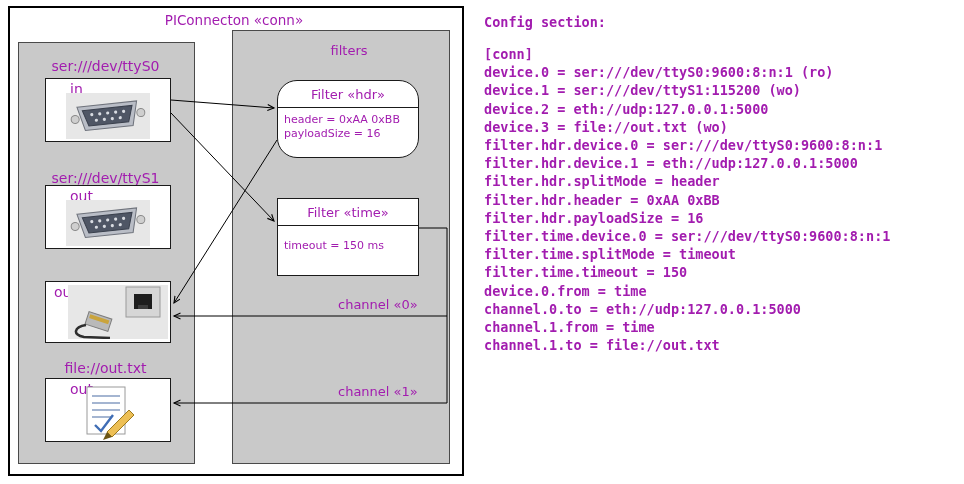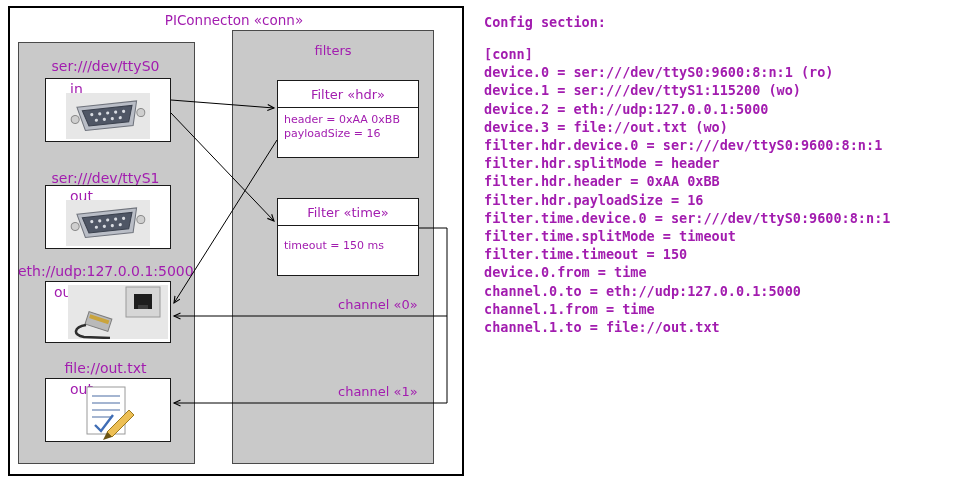--- a/index.html
+++ b/index.html
@@ -10,21 +10,21 @@
   }
 
   
   .outer-box { position:absolute; left:8px; top:6px; width:452px; height:466px;
     border:2px solid #000; background:#fff; }
   .outer-title { position:absolute; left:8px; top:12px; width:452px; text-align:center;
     font-size:13.5px; }
 
   .panel { position:absolute; background:#c9c9c9; border:1px solid #4a4a4a; }
   .left-panel  { left:18px;  top:42px; width:175px; height:420px; }
-  .right-panel { left:232px; top:30px; width:200px; height:432px; }
+  .right-panel { left:232px; top:30px; width:200px; height:432px;padding-left:16px; }
   .panel-title { text-align:center; padding-top:12px; font-size:13px; }
 
   
   .device-label { position:absolute; left:18px; width:175px; text-align:center; font-size:14px; }
   .dl1 { top:58px; } .dl2 { top:170px; } .dl3 { top:263px; } .dl4 { top:360px; }
 
   .device-box { position:absolute; left:45px; width:124px; height:62px;
     background:#fff; border:1px solid #1a1a1a; }
   .db1 { top:78px; } .db2 { top:185px; } .db3 { top:281px; height:60px; } .db4 { top:378px; }
 
@@ -32,21 +32,21 @@
   .db3 .dir { left:8px; }
 
   .icon { position:absolute; }
   .icon-serial { left:18px; top:14px; width:88px; height:46px; }
   .icon-eth    { right:2px; top:3px;  width:100px; height:54px; }
   .icon-doc    { left:28px; top:6px;  width:68px; height:56px; }
 
   
   .filter-box { position:absolute; left:277px; width:140px; height:76px;
     background:#fff; border:1px solid #1a1a1a; }
-  .fb-hdr  { top:80px; }
+  .fb-hdr  { top:80px;border-radius:20px; }
   .fb-time { top:198px; }
   .filter-title { text-align:center; font-size:13px; padding:6px 0 5px 0;
     border-bottom:1px solid #1a1a1a; }
   .filter-props { padding:5px 0 0 6px; font-size:11px; line-height:14px; }
   .fb-time .filter-props { padding-top:13px; }
 
   
   .channel-label { position:absolute; left:338px; width:92px; text-align:left; font-size:13px; }
   .ch0 { top:297px; } .ch1 { top:384px; }
 
@@ -111,21 +111,20 @@
           <circle cx="50" cy="20" r="1.6" fill="#d9dce2"></circle>
         <circle cx="58" cy="20" r="1.6" fill="#d9dce2"></circle>
         <circle cx="30" cy="26" r="1.6" fill="#d9dce2"></circle>
           <circle cx="38" cy="26" r="1.6" fill="#d9dce2"></circle>
         <circle cx="46" cy="26" r="1.6" fill="#d9dce2"></circle>
           <circle cx="54" cy="26" r="1.6" fill="#d9dce2"></circle>
       </g>
     </svg>
   </div>
 
-  <div class="device-label dl3">eth://udp:127.0.0.1:5000</div>
   <div class="device-box db3">
     <span class="dir">out/in</span>
     <svg class="icon icon-eth" viewBox="0 0 100 54">
       <rect width="100" height="54" fill="#e7e7e7"></rect>
       <rect x="58" y="2" width="34" height="30" fill="#d6d6d6" stroke="#9a9a9a"></rect>
       <rect x="66" y="9" width="18" height="15" fill="#1d1d1d"></rect>
       <rect x="70" y="20" width="10" height="4" fill="#3c3c3c"></rect>
       <g transform="rotate(18 30 38)">
         <rect x="18" y="30" width="24" height="13" fill="#b9b9b9" stroke="#7d7d7d"></rect>
         <rect x="20" y="32" width="20" height="4" fill="#caa43c"></rect>
@@ -183,20 +182,21 @@
 
   <div class="config">
     <div class="config-heading">Config section:</div>
     <div class="config-lines">
       <div>[conn]</div>
       <div>device.0 = ser:///dev/ttyS0:9600:8:n:1 (ro)</div>
       <div>device.1 = ser:///dev/ttyS1:115200 (wo)</div>
       <div>device.2 = eth://udp:127.0.0.1:5000</div>
       <div>device.3 = file://out.txt (wo)</div>
       <div>filter.hdr.device.0 = ser:///dev/ttyS0:9600:8:n:1</div>
+      <div>filter.hdr.device.1 = eth://udp:127.0.0.1:5000</div>
       <div>filter.hdr.splitMode = header</div>
       <div>filter.hdr.header = 0xAA 0xBB</div>
       <div>filter.hdr.payloadSize = 16</div>
       <div>filter.time.device.0 = ser:///dev/ttyS0:9600:8:n:1</div>
       <div>filter.time.splitMode = timeout</div>
       <div>filter.time.timeout = 150</div>
       <div>device.0.from = time</div>
       <div>channel.0.to = eth://udp:127.0.0.1:5000</div>
       <div>channel.1.from = time</div>
       <div>channel.1.to = file://out.txt</div>

